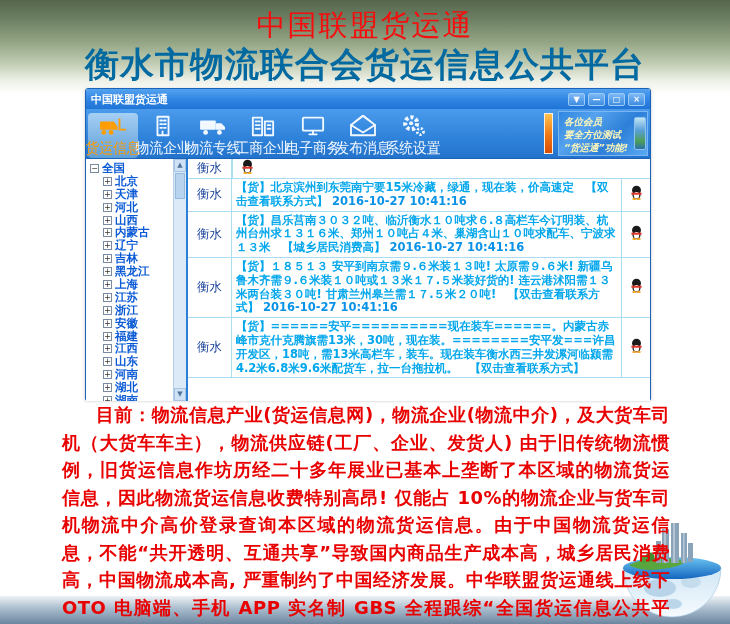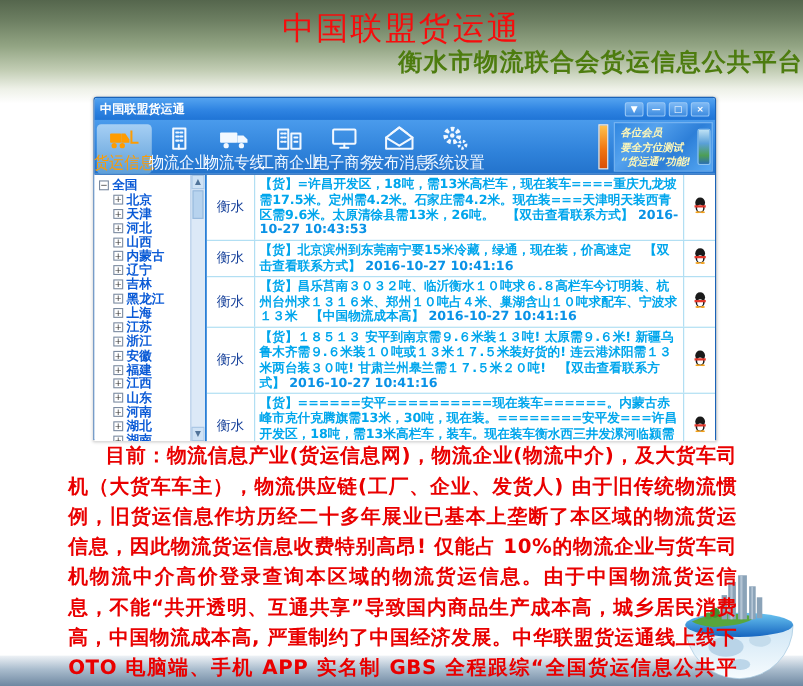--- a/index.html
+++ b/index.html
@@ -5,22 +5,22 @@
   html,body{margin:0;padding:0;background:#fff;}
   *{box-sizing:border-box;}
   .stage{position:relative;width:730px;height:624px;overflow:hidden;
          font-family:"DejaVu Sans",sans-serif;background:#fff;}
 
   
   .top-bg{position:absolute;left:0;top:0;width:730px;height:94px;
     background:linear-gradient(180deg,#55664d 0%,#6d7f62 20%,#93a584 45%,#c2cdb4 68%,#eef1e8 86%,#ffffff 100%);}
   .t1{position:absolute;left:0;top:6px;width:100%;text-align:center;
       color:#f60d0d;font-size:29px;letter-spacing:2px;}
-  .t2{position:absolute;left:0;top:42px;width:100%;text-align:right;
-      color:#4d7c0f;font-size:22px;font-weight:bold;letter-spacing:1px;}
+  .t2{position:absolute;left:0;top:42px;width:100%;text-align:center;
+      color:#0369a1;font-size:34px;font-weight:bold;letter-spacing:1px;}
 
   
   .win{position:absolute;left:85px;top:88px;width:566px;height:312px;
        border:1px solid #1a63b8;border-radius:3px 3px 0 0;background:#fff;
        box-shadow:0 1px 3px rgba(0,0,0,.25);}
   .titlebar{display:flex;align-items:center;height:20px;padding:0 5px;
     background:linear-gradient(180deg,#54a3f0 0%,#2f84e2 55%,#1f74d6 100%);
     color:#fff;font-size:11px;font-weight:bold;border-radius:2px 2px 0 0;}
   .wbtns{margin-left:auto;display:flex;gap:3px;}
   .wbtn{width:17px;height:13px;border:1px solid #9ccaf7;border-radius:2px;
@@ -266,21 +266,20 @@
           </div>
           <div class="tree-sb">
           <div class="sb-btn">▲</div>
           <div class="sb-thumb"></div>
           <div class="sb-btn down">▼</div>
         </div>
       </div>
       <div class="table">
           <div class="row">
             <div class="creg">衡水</div>
-            <div class="ctext"><span class="msg">【货】=许昌开发区，18吨，需13米高栏车，现在装车====重庆九龙坡需17.5米。定州需4.2米。石家庄需4.2米。现在装===天津明天装西青区需9.6米。太原清徐县需13米，26吨。　【双击查看联系方式】</span><span class="date"> 2016-10-27 10:43:53</span></div>
             <div class="cqq">
               <span><svg width="13" height="15" viewBox="0 0 14 16">
                   <ellipse cx="7" cy="5.6" rx="4.8" ry="5" fill="#1a1a1a"></ellipse>
                   <ellipse cx="7" cy="10.8" rx="4.4" ry="4.5" fill="#1a1a1a"></ellipse>
                   <ellipse cx="7" cy="11" rx="2.9" ry="3.5" fill="#fff"></ellipse>
                   <path d="M1.5 8.2h11v2.2h-11z" fill="#e2362a"></path>
                   <ellipse cx="4.6" cy="15" rx="2.3" ry="1" fill="#f3a21c"></ellipse>
                   <ellipse cx="9.4" cy="15" rx="2.3" ry="1" fill="#f3a21c"></ellipse>
                 </svg></span>
             </div>
@@ -294,21 +293,21 @@
                   <ellipse cx="7" cy="10.8" rx="4.4" ry="4.5" fill="#1a1a1a"></ellipse>
                   <ellipse cx="7" cy="11" rx="2.9" ry="3.5" fill="#fff"></ellipse>
                   <path d="M1.5 8.2h11v2.2h-11z" fill="#e2362a"></path>
                   <ellipse cx="4.6" cy="15" rx="2.3" ry="1" fill="#f3a21c"></ellipse>
                   <ellipse cx="9.4" cy="15" rx="2.3" ry="1" fill="#f3a21c"></ellipse>
                 </svg></span>
             </div>
           </div>
           <div class="row">
             <div class="creg">衡水</div>
-            <div class="ctext"><span class="msg">【货】昌乐莒南３０３２吨、临沂衡水１０吨求６.８高栏车今订明装、杭州台州求１３１６米、郑州１０吨占４米、巢湖含山１０吨求配车、宁波求１３米　【中国物流成本高】</span><span class="date"> 2016-10-27 10:41:16</span></div>
+            <div class="ctext"><span class="msg">【货】昌乐莒南３０３２吨、临沂衡水１０吨求６.８高栏车今订明装、杭州台州求１３１６米、郑州１０吨占４米、巢湖含山１０吨求配车、宁波求１３米　【城乡居民消费高】</span><span class="date"> 2016-10-27 10:41:16</span></div>
             <div class="cqq">
               <span><svg width="13" height="15" viewBox="0 0 14 16">
                   <ellipse cx="7" cy="5.6" rx="4.8" ry="5" fill="#1a1a1a"></ellipse>
                   <ellipse cx="7" cy="10.8" rx="4.4" ry="4.5" fill="#1a1a1a"></ellipse>
                   <ellipse cx="7" cy="11" rx="2.9" ry="3.5" fill="#fff"></ellipse>
                   <path d="M1.5 8.2h11v2.2h-11z" fill="#e2362a"></path>
                   <ellipse cx="4.6" cy="15" rx="2.3" ry="1" fill="#f3a21c"></ellipse>
                   <ellipse cx="9.4" cy="15" rx="2.3" ry="1" fill="#f3a21c"></ellipse>
                 </svg></span>
             </div>

